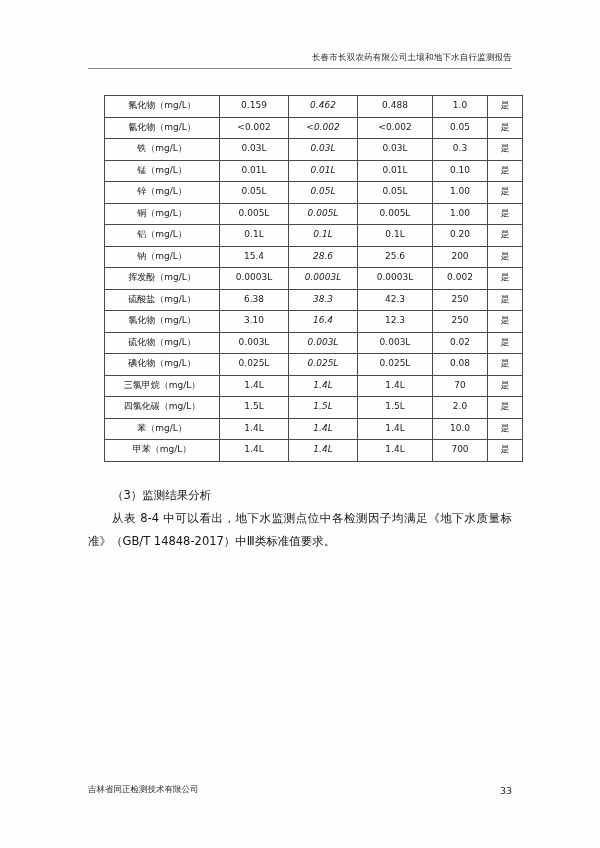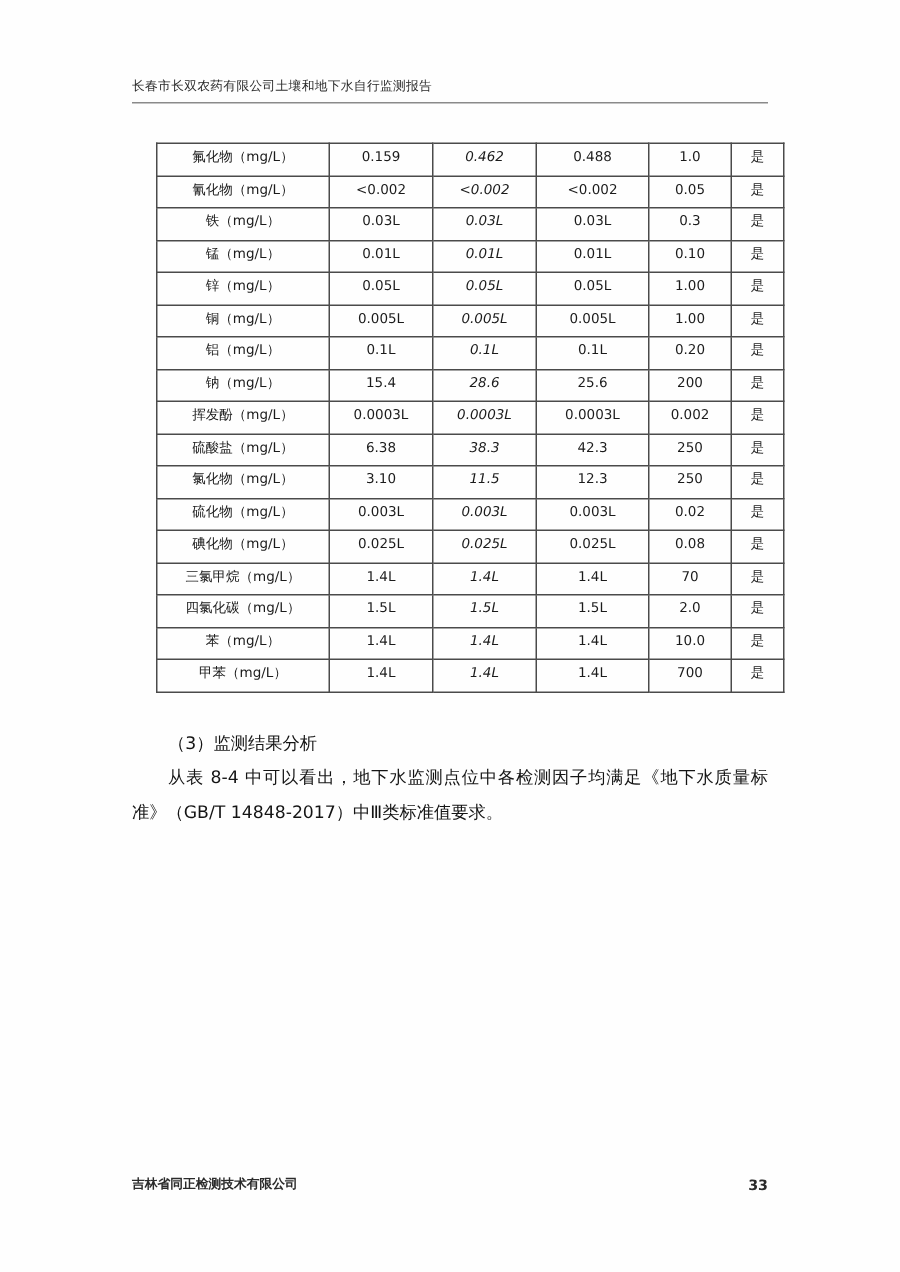--- a/index.html
+++ b/index.html
@@ -24,21 +24,21 @@
     background: #fefefe;
     box-sizing: border-box;
   }
   .page-inner {
     position: absolute;
     left: 88px;
     top: 52px;
     width: 424px;
   }
   .header {
-    text-align: left;
+    text-align: right;
     font-size: 8.5px;
     letter-spacing: 0.2px;
     color: #2b2b2b;
     padding-bottom: 4px;
     border-bottom: 1px solid #8a8a8a;
     white-space: nowrap;
   }
   table.data {
     border-collapse: collapse;
     width: 400px;
@@ -78,21 +78,20 @@
   .footer {
     position: absolute;
     left: 88px;
     bottom: 52px;
     width: 424px;
     display: flex;
     justify-content: space-between;
     align-items: flex-end;
     font-size: 8.5px;
     color: #2b2b2b;
-    font-weight: bold;
   }
   .footer .pageno {
     font-size: 9.5px;
   }
 </style>
 </head>
 <body>
 
 <div class="page">
   <div class="page-inner">
@@ -177,21 +176,21 @@
           <td class="c0 param">硫酸盐（mg/L）</td>
           <td class="c1">6.38</td>
           <td class="c2">38.3</td>
           <td class="c3">42.3</td>
           <td class="c4">250</td>
           <td class="c5">是</td>
         </tr>
         <tr>
           <td class="c0 param">氯化物（mg/L）</td>
           <td class="c1">3.10</td>
-          <td class="c2">11.5</td>
+          <td class="c2">16.4</td>
           <td class="c3">12.3</td>
           <td class="c4">250</td>
           <td class="c5">是</td>
         </tr>
         <tr>
           <td class="c0 param">硫化物（mg/L）</td>
           <td class="c1">0.003L</td>
           <td class="c2">0.003L</td>
           <td class="c3">0.003L</td>
           <td class="c4">0.02</td>

